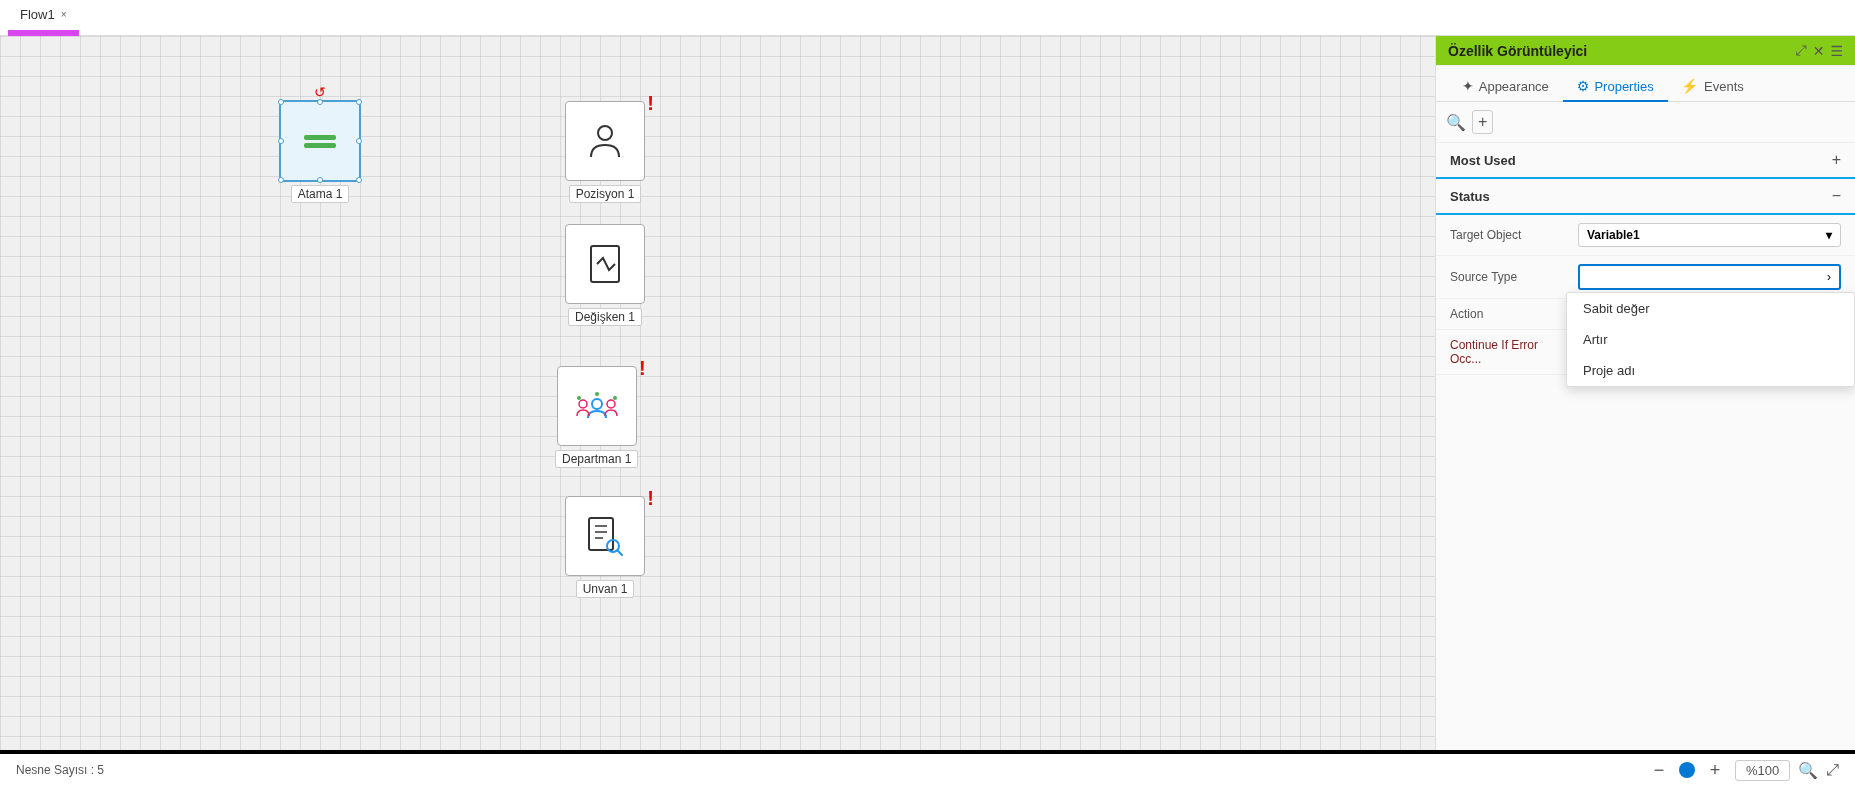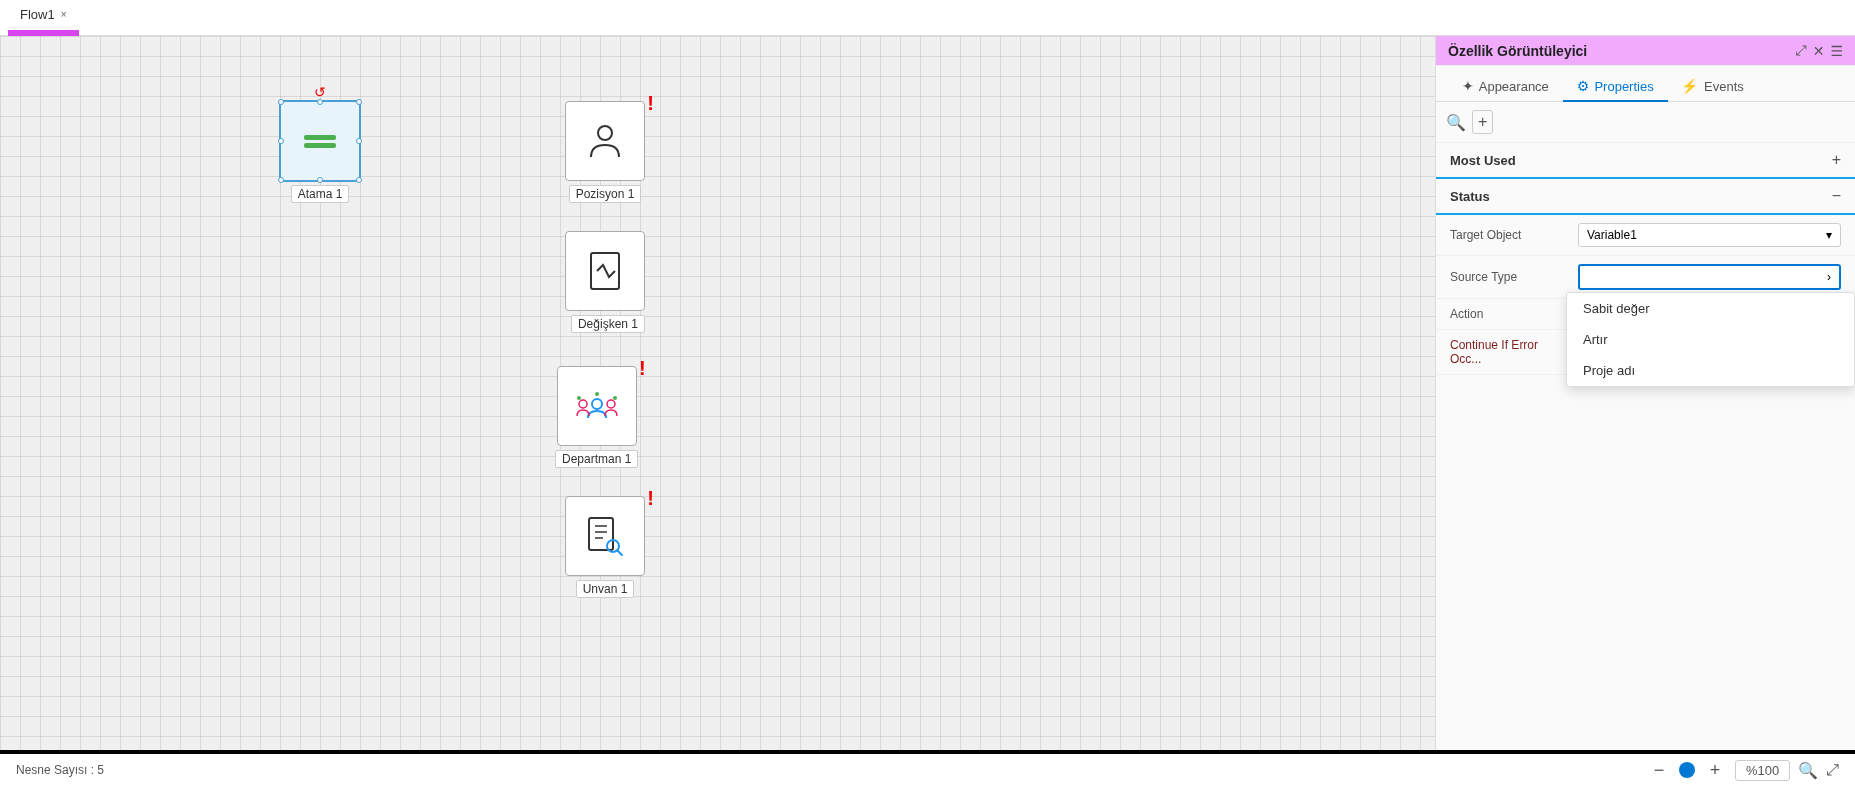--- a/index.html
+++ b/index.html
@@ -175,21 +175,21 @@
       flex-shrink: 0;
       position: relative;
     }
 
     .panel-header {
       display: flex;
       align-items: center;
       justify-content: space-between;
       padding: 6px 12px;
       border-bottom: 1px solid #eee;
-      background: #f0abfc;
+      background: #84cc16;
     }
     .panel-title {
       font-size: 14px;
       font-weight: 600;
       color: #222;
     }
     .panel-header-icon {
       background: transparent;
       border: none;
       cursor: pointer;
@@ -302,20 +302,21 @@
       width: 100%;
       border: 1px solid #ccc;
       border-radius: 3px;
       padding: 4px 8px;
       font-size: 12px;
       background: #fff;
       cursor: pointer;
       display: flex;
       align-items: center;
       justify-content: space-between;
+      font-weight: bold;
     }
     .prop-input-active {
       width: 100%;
       border: 2px solid #0078d4;
       border-radius: 3px;
       padding: 4px 8px;
       font-size: 12px;
       background: #fff;
       display: flex;
       align-items: center;
@@ -394,21 +395,21 @@
       <div class="node-icon-box" style="position:relative;">
         <span class="error-badge">!</span>
         <svg viewBox="0 0 44 44">
           <circle cx="22" cy="14" r="7" fill="none" stroke="#333" stroke-width="2"></circle>
           <path d="M8 38 Q8 26 22 26 Q36 26 36 38" fill="none" stroke="#333" stroke-width="2"></path>
         </svg>
       </div>
       <div class="node-label">Pozisyon 1</div>
     </div>
 
-    <div class="node" style="left:565px; top:195px;align-items:flex-end;">
+    <div class="node" style="left:565px; top:188px;">
       <div class="node-icon-box">
         <svg viewBox="0 0 44 44">
           <rect x="8" y="4" width="28" height="36" rx="2" fill="none" stroke="#333" stroke-width="2"></rect>
           <polyline points="14,22 20,16 26,28 32,22" fill="none" stroke="#333" stroke-width="2"></polyline>
         </svg>
       </div>
       <div class="node-label">Değişken 1</div>
     </div>
 
     <div class="node" style="left:555px; top:330px;">

